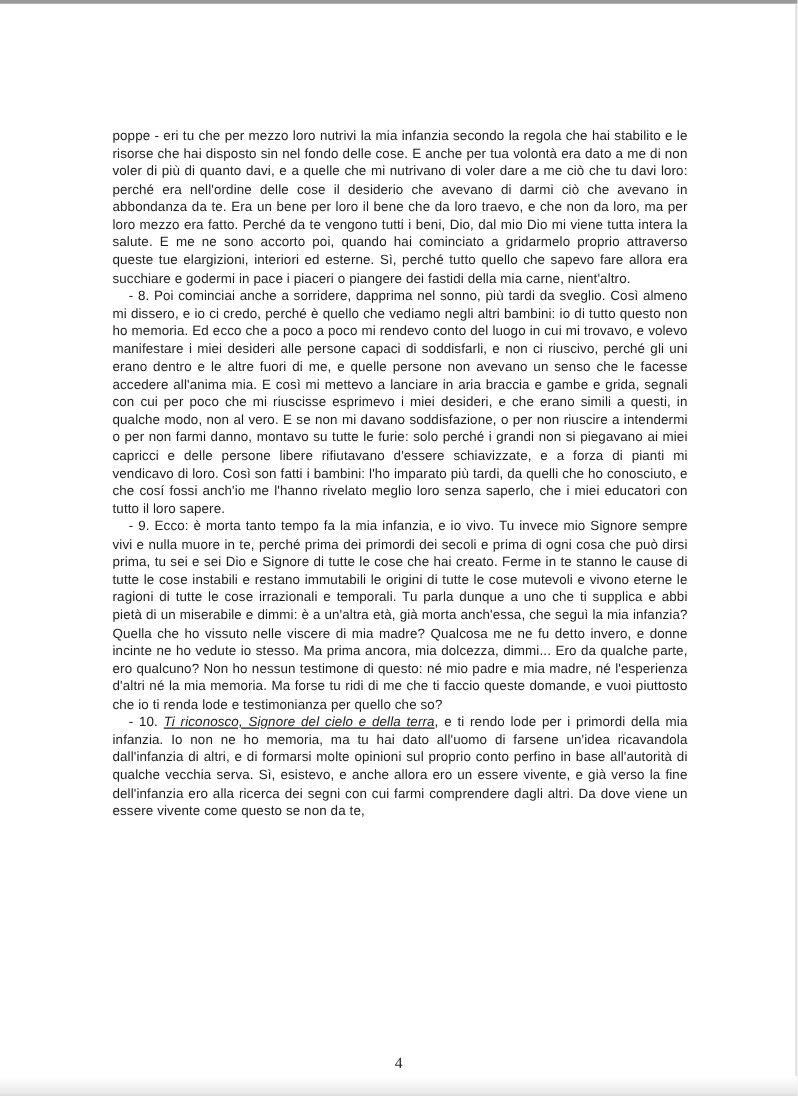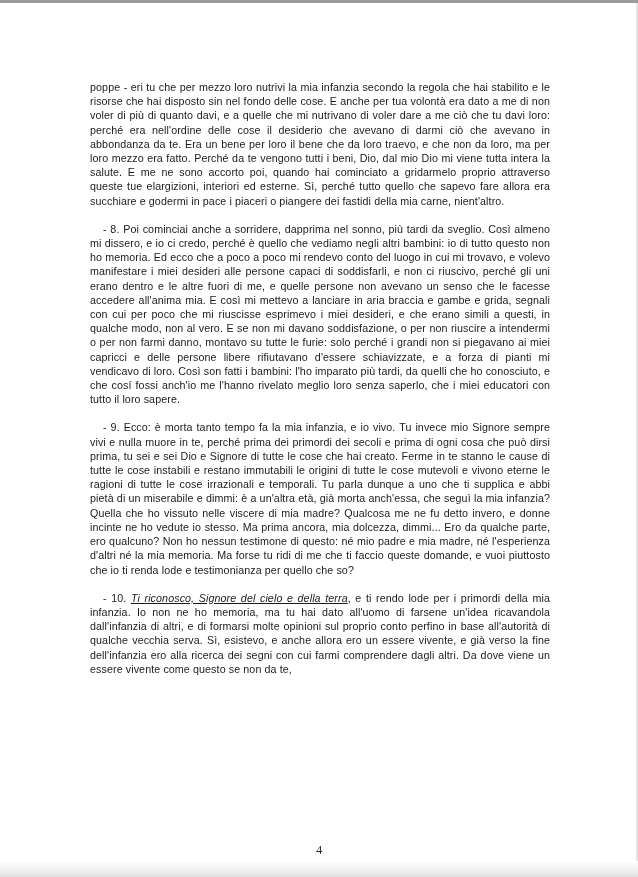--- a/index.html
+++ b/index.html
@@ -16,28 +16,28 @@
   }
   .right-edge {
     position: absolute; top: 3px; right: 0; width: 2px; bottom: 0;
     background: #e4e4e4;
   }
   .bottom-fade {
     position: absolute; left: 0; right: 0; bottom: 0; height: 16px;
     background: linear-gradient(#ffffff 0%, #ebebeb 80%, #dcdcdc 100%);
   }
   .text-block {
-    position: absolute; left: 90px; top: 80px; width: 460px;
+    position: absolute; left: 90px; top: 102px; width: 460px;
     text-align: justify;
     font-size: 10.7px; line-height: 14.2px;
     color: #1b1b1b;
     letter-spacing: 0.1px;
   }
   .para { margin: 0; }
-  .para + .para { margin-top: 14px; }
+  .para + .para { }
   .para.indent { text-indent: 13px; }
   .it { font-style: italic; text-decoration: underline; }
   .page-number {
     position: absolute; left: 0; top: 843px; width: 638px;
     text-align: center;
     font-family: "Liberation Serif", serif;
     font-size: 12.5px; color: #2a2a2a;
   }
 </style>
 </head>

